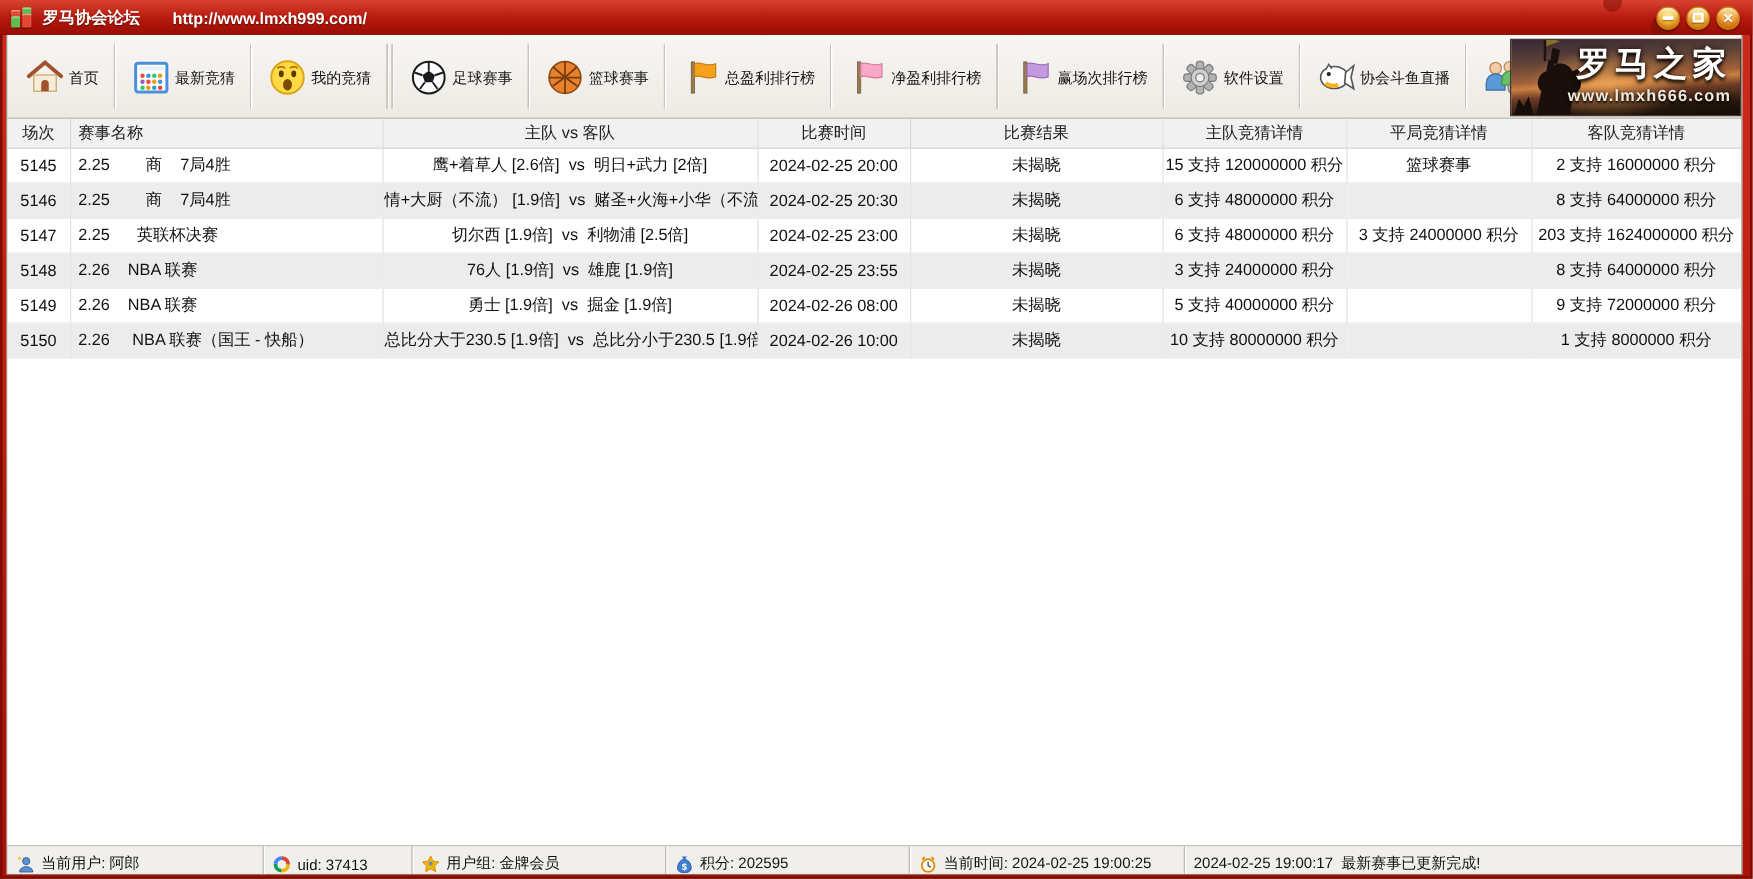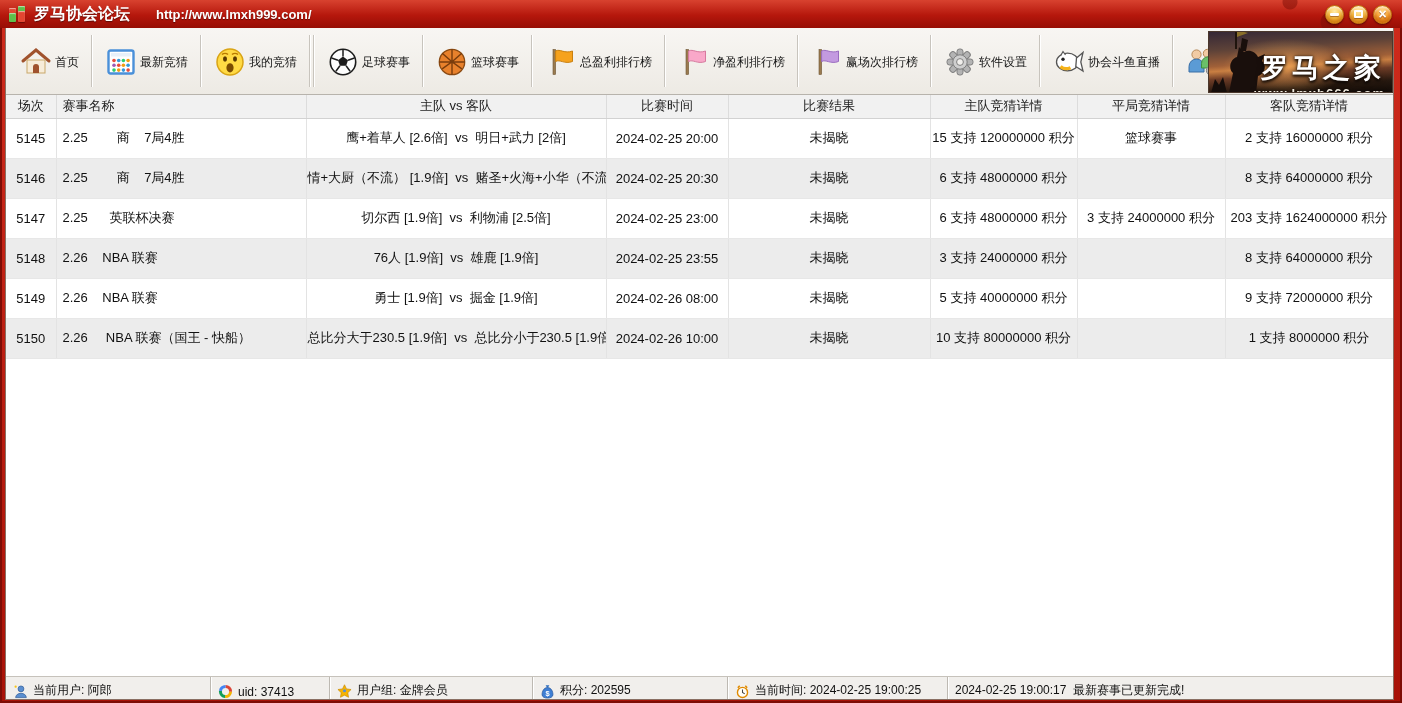--- a/index.html
+++ b/index.html
@@ -14,21 +14,21 @@
               background: linear-gradient(#d8422f,#b5170c 55%,#970e05);
               background-image: radial-gradient(circle at 1330px 22px, rgba(125,13,5,.55) 0 9px, transparent 10px),
                                 radial-gradient(circle at 1290px 2px, rgba(125,13,5,.5) 0 7px, transparent 8px),
                                 linear-gradient(#d8422f,#b5170c 55%,#970e05); }
   .app-logo { width:17px; height:16px; display:grid; grid-template-columns:7px 7px; grid-template-rows:7px 7px; gap:2px; margin-right:8px; }
   .app-logo span { border-radius:1px; box-shadow: inset 0 1px 1px rgba(255,255,255,.55), 0 1px 1px rgba(0,0,0,.35); }
   .sq-tl { background:#e34631; margin-top:2px; }
   .sq-tr { background:#5fbf4a; }
   .sq-bl { background:#5fbf4a; margin-top:-2px;}
   .sq-br { background:#e34631; margin-top:-4px;}
-  .title-text { color:#fff; font-weight:bold; font-size:16px; text-shadow:0 1px 1px rgba(0,0,0,.45); }
+  .title-text { color:#fff; font-weight:bold; font-size:13px; text-shadow:0 1px 1px rgba(0,0,0,.45); }
   .title-url  { color:#fff; font-weight:bold; font-size:13px; margin-left:26px; text-shadow:0 1px 1px rgba(0,0,0,.45); }
   .winbtns { margin-left:auto; display:flex; gap:5px; }
   .winbtn { width:19px; height:19px; border-radius:50%; border:1px solid #c37a12; cursor:pointer;
             background: radial-gradient(circle at 50% 32%, #ffeaa6, #fcc23c 52%, #f2990f);
             box-shadow: inset 0 -3px 4px rgba(168,72,0,.55), inset 0 2px 2px rgba(255,255,255,.7), 0 1px 2px rgba(0,0,0,.45);
             display:flex; align-items:center; justify-content:center; }
   .winbtn.close { background: radial-gradient(circle at 50% 32%, #ffd98e, #fba02c 52%, #ef7d07); }
   .glyph-min { width:9px; height:3px; background:#fff; border-radius:1px; box-shadow:0 1px 1px rgba(120,50,0,.6); }
   .glyph-max { width:9px; height:8px; border:2px solid #fff; border-radius:1px; box-shadow:0 1px 1px rgba(120,50,0,.6); }
   .glyph-close { color:#fff; font-weight:bold; font-size:14px; line-height:14px; text-shadow:0 1px 1px rgba(120,40,0,.7); }
@@ -46,32 +46,32 @@
   .tbtn .tlabel { font-size:12px; color:#151515; white-space:nowrap; }
   .tsep { width:2px; height:52px; background:linear-gradient(to right,#c8c4bd 50%, #ffffff 50%); margin:0 1px; }
 
   
   .banner { position:absolute; top:3px; right:0; width:185px; height:62px; overflow:hidden;
             border:1px solid #4a372c; cursor:pointer;
             background:
               radial-gradient(ellipse 90px 40px at 42% 58%, rgba(255,178,92,.65), rgba(255,150,60,0) 70%),
               linear-gradient(176deg,#352836 0%, #5d4238 26%, #a06038 48%, #c97f42 55%, #6e3c26 66%, #26180f 84%, #120b07 100%); }
   .banner svg { position:absolute; left:2px; bottom:-1px; }
-  .banner-texts { position:absolute; right:7px; top:20px; text-align:right; }
+  .banner-texts { position:absolute; right:7px; top:3px; text-align:right; }
   .banner-title { font-size:27px; font-weight:bold; color:#fff; letter-spacing:4px; line-height:32px;
                   text-shadow:0 0 2px #2a1a10, 0 2px 3px rgba(0,0,0,.9), 0 0 6px rgba(0,0,0,.6); }
   .banner-sub { font-size:13px; font-weight:bold; color:#efe9dd; letter-spacing:1px; margin-top:2px;
                 text-shadow:0 1px 2px #000, 0 0 4px rgba(0,0,0,.7); }
 
   
   .content { flex:1; background:#fff; overflow:hidden; display:flex; flex-direction:column; min-height:0; }
   table { border-collapse:collapse; table-layout:fixed; width:1387px; font-size:13px; }
   th { height:23px; background:#f1f1f1; font-weight:400; color:#222;
        border-right:1px solid #dcdcdc; border-bottom:1px solid #d2d2d2; white-space:nowrap; overflow:hidden; }
-  td { height:40px; border-right:1px solid #e3e3e3; border-bottom:1px solid #e7e7e7;
+  td { height:28px; border-right:1px solid #e3e3e3; border-bottom:1px solid #e7e7e7;
        text-align:center; white-space:pre; overflow:hidden; padding:0 1px; }
   tr.alt td { background:#ececec; }
   td.c-name, th.h-name { text-align:left; padding-left:6px; }
   .empty-area { flex:1; background:#fff; }
 
   
   .statusbar { height:23px; flex-shrink:0; background:#f1efec; border-top:1px solid #c6c2bb;
                display:flex; align-items:center; font-size:12px; color:#111; }
   .sb-sec { display:flex; align-items:flex-end; gap:5px; padding-left:7px; height:100%;
             border-right:1px solid #bdb9b2; box-shadow:1px 0 0 #fff; white-space:pre; overflow:hidden; flex-shrink:0; }

